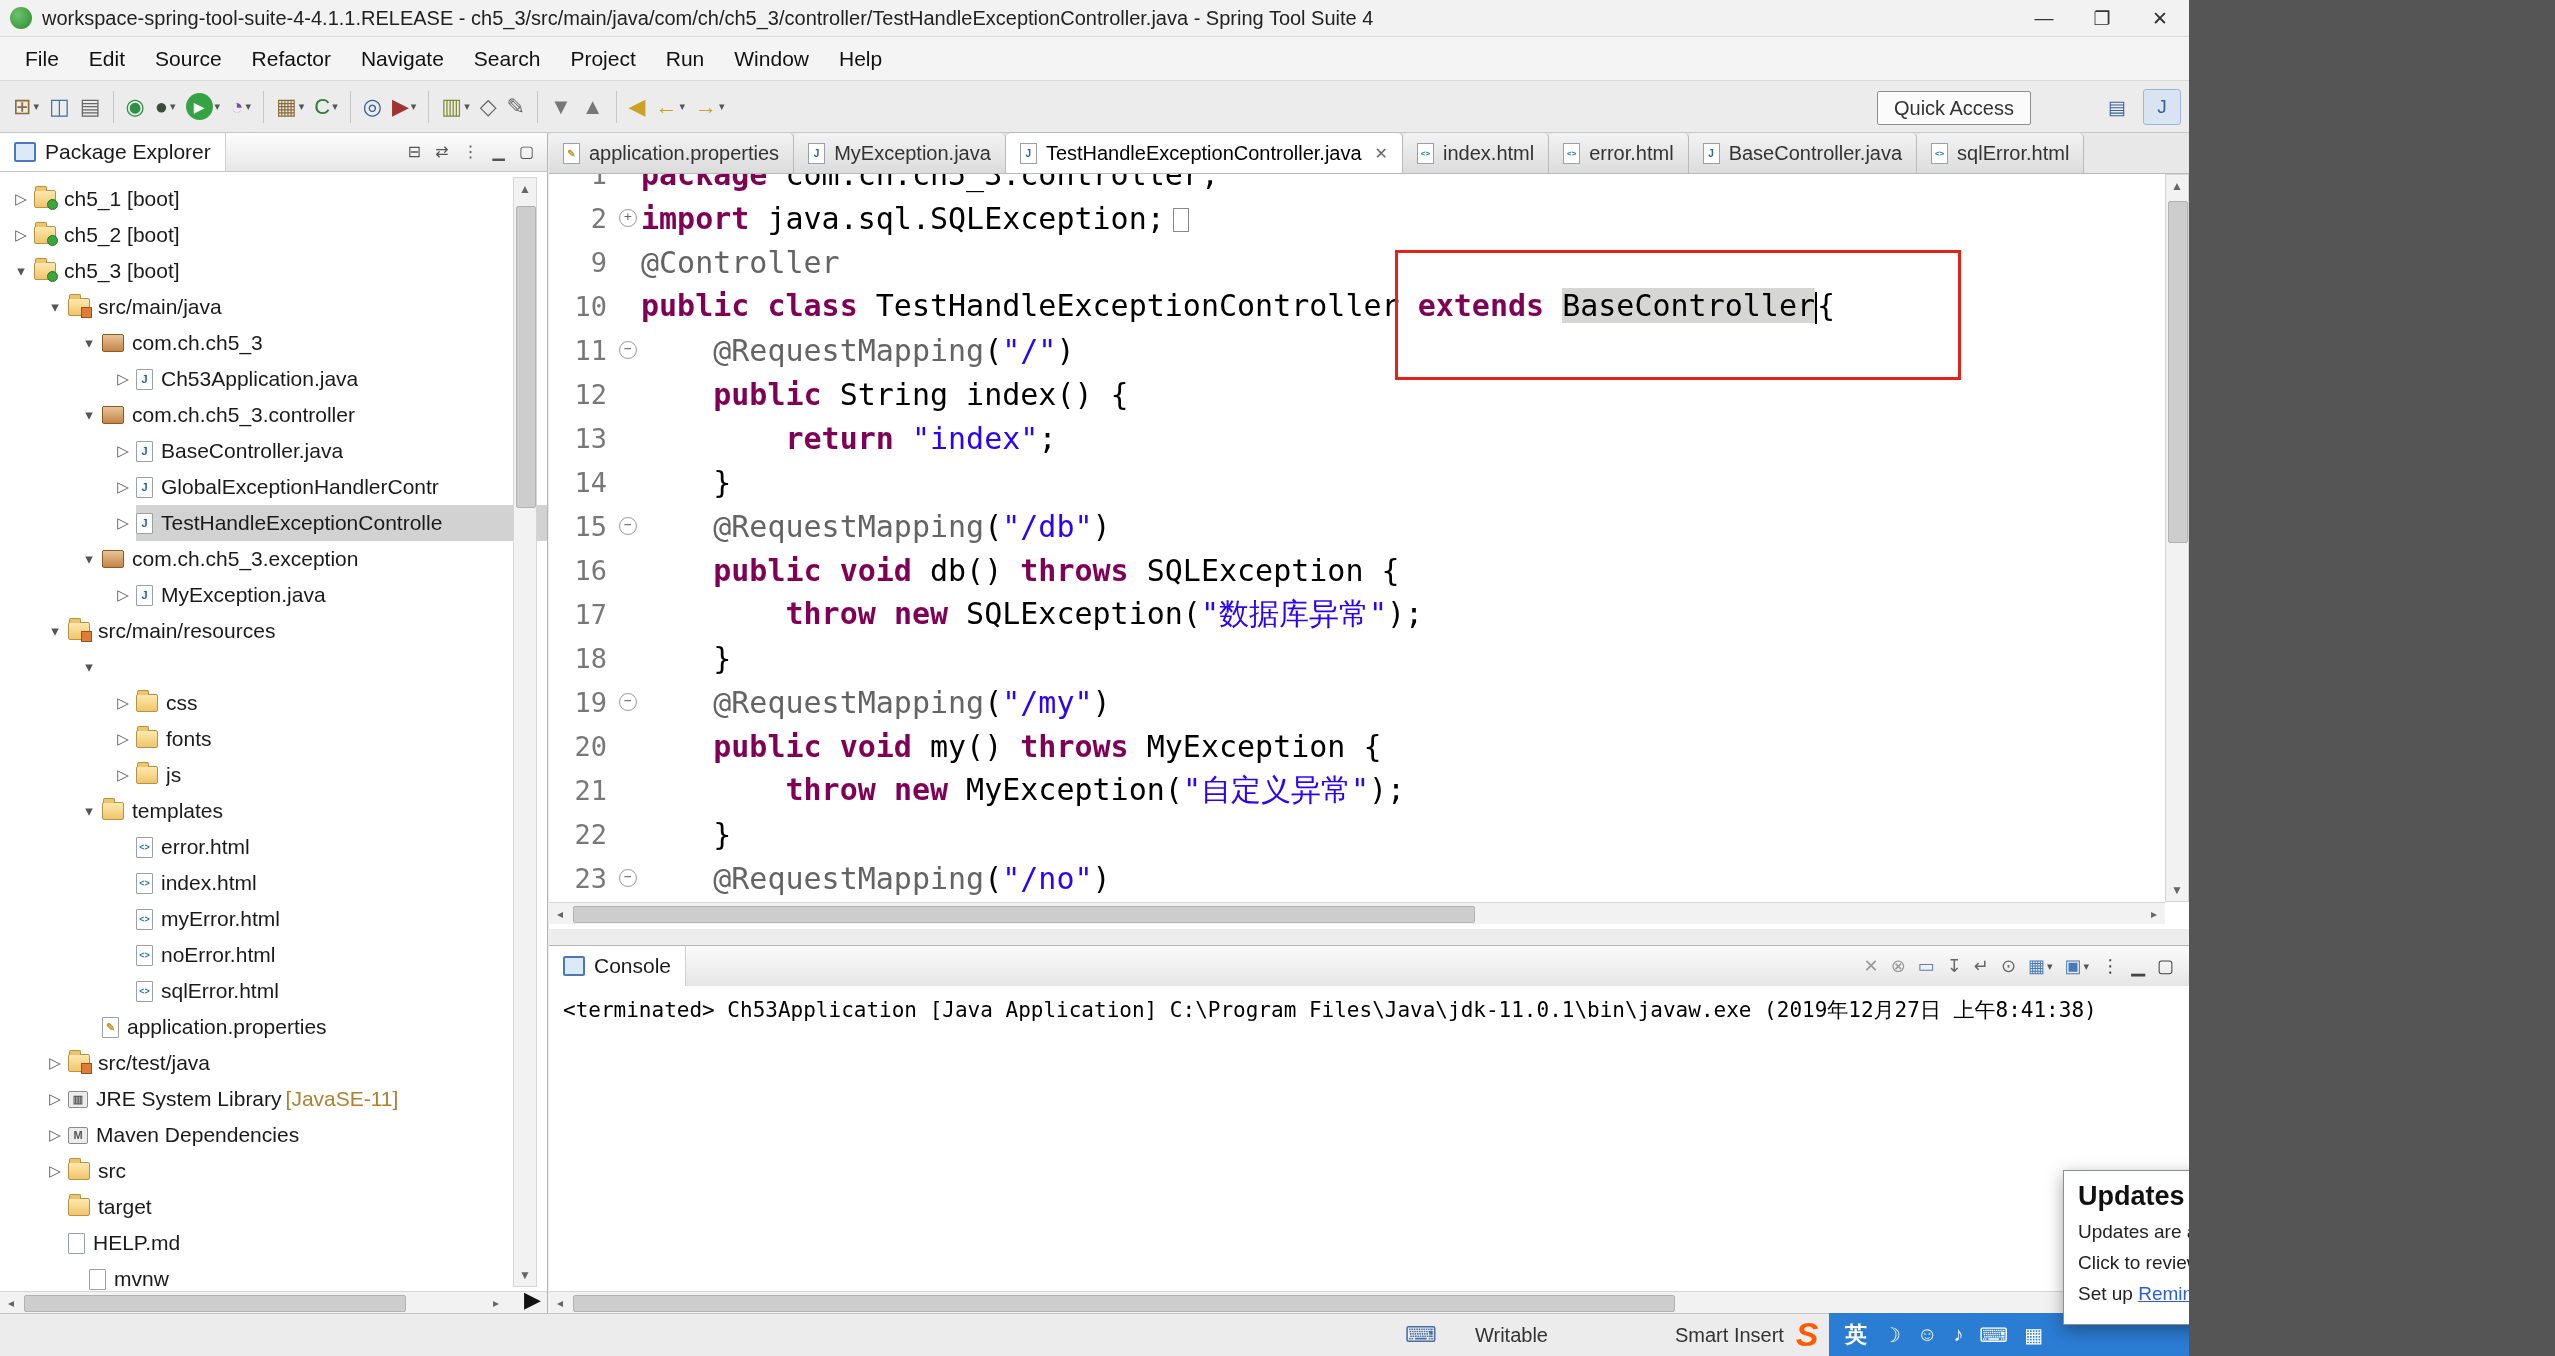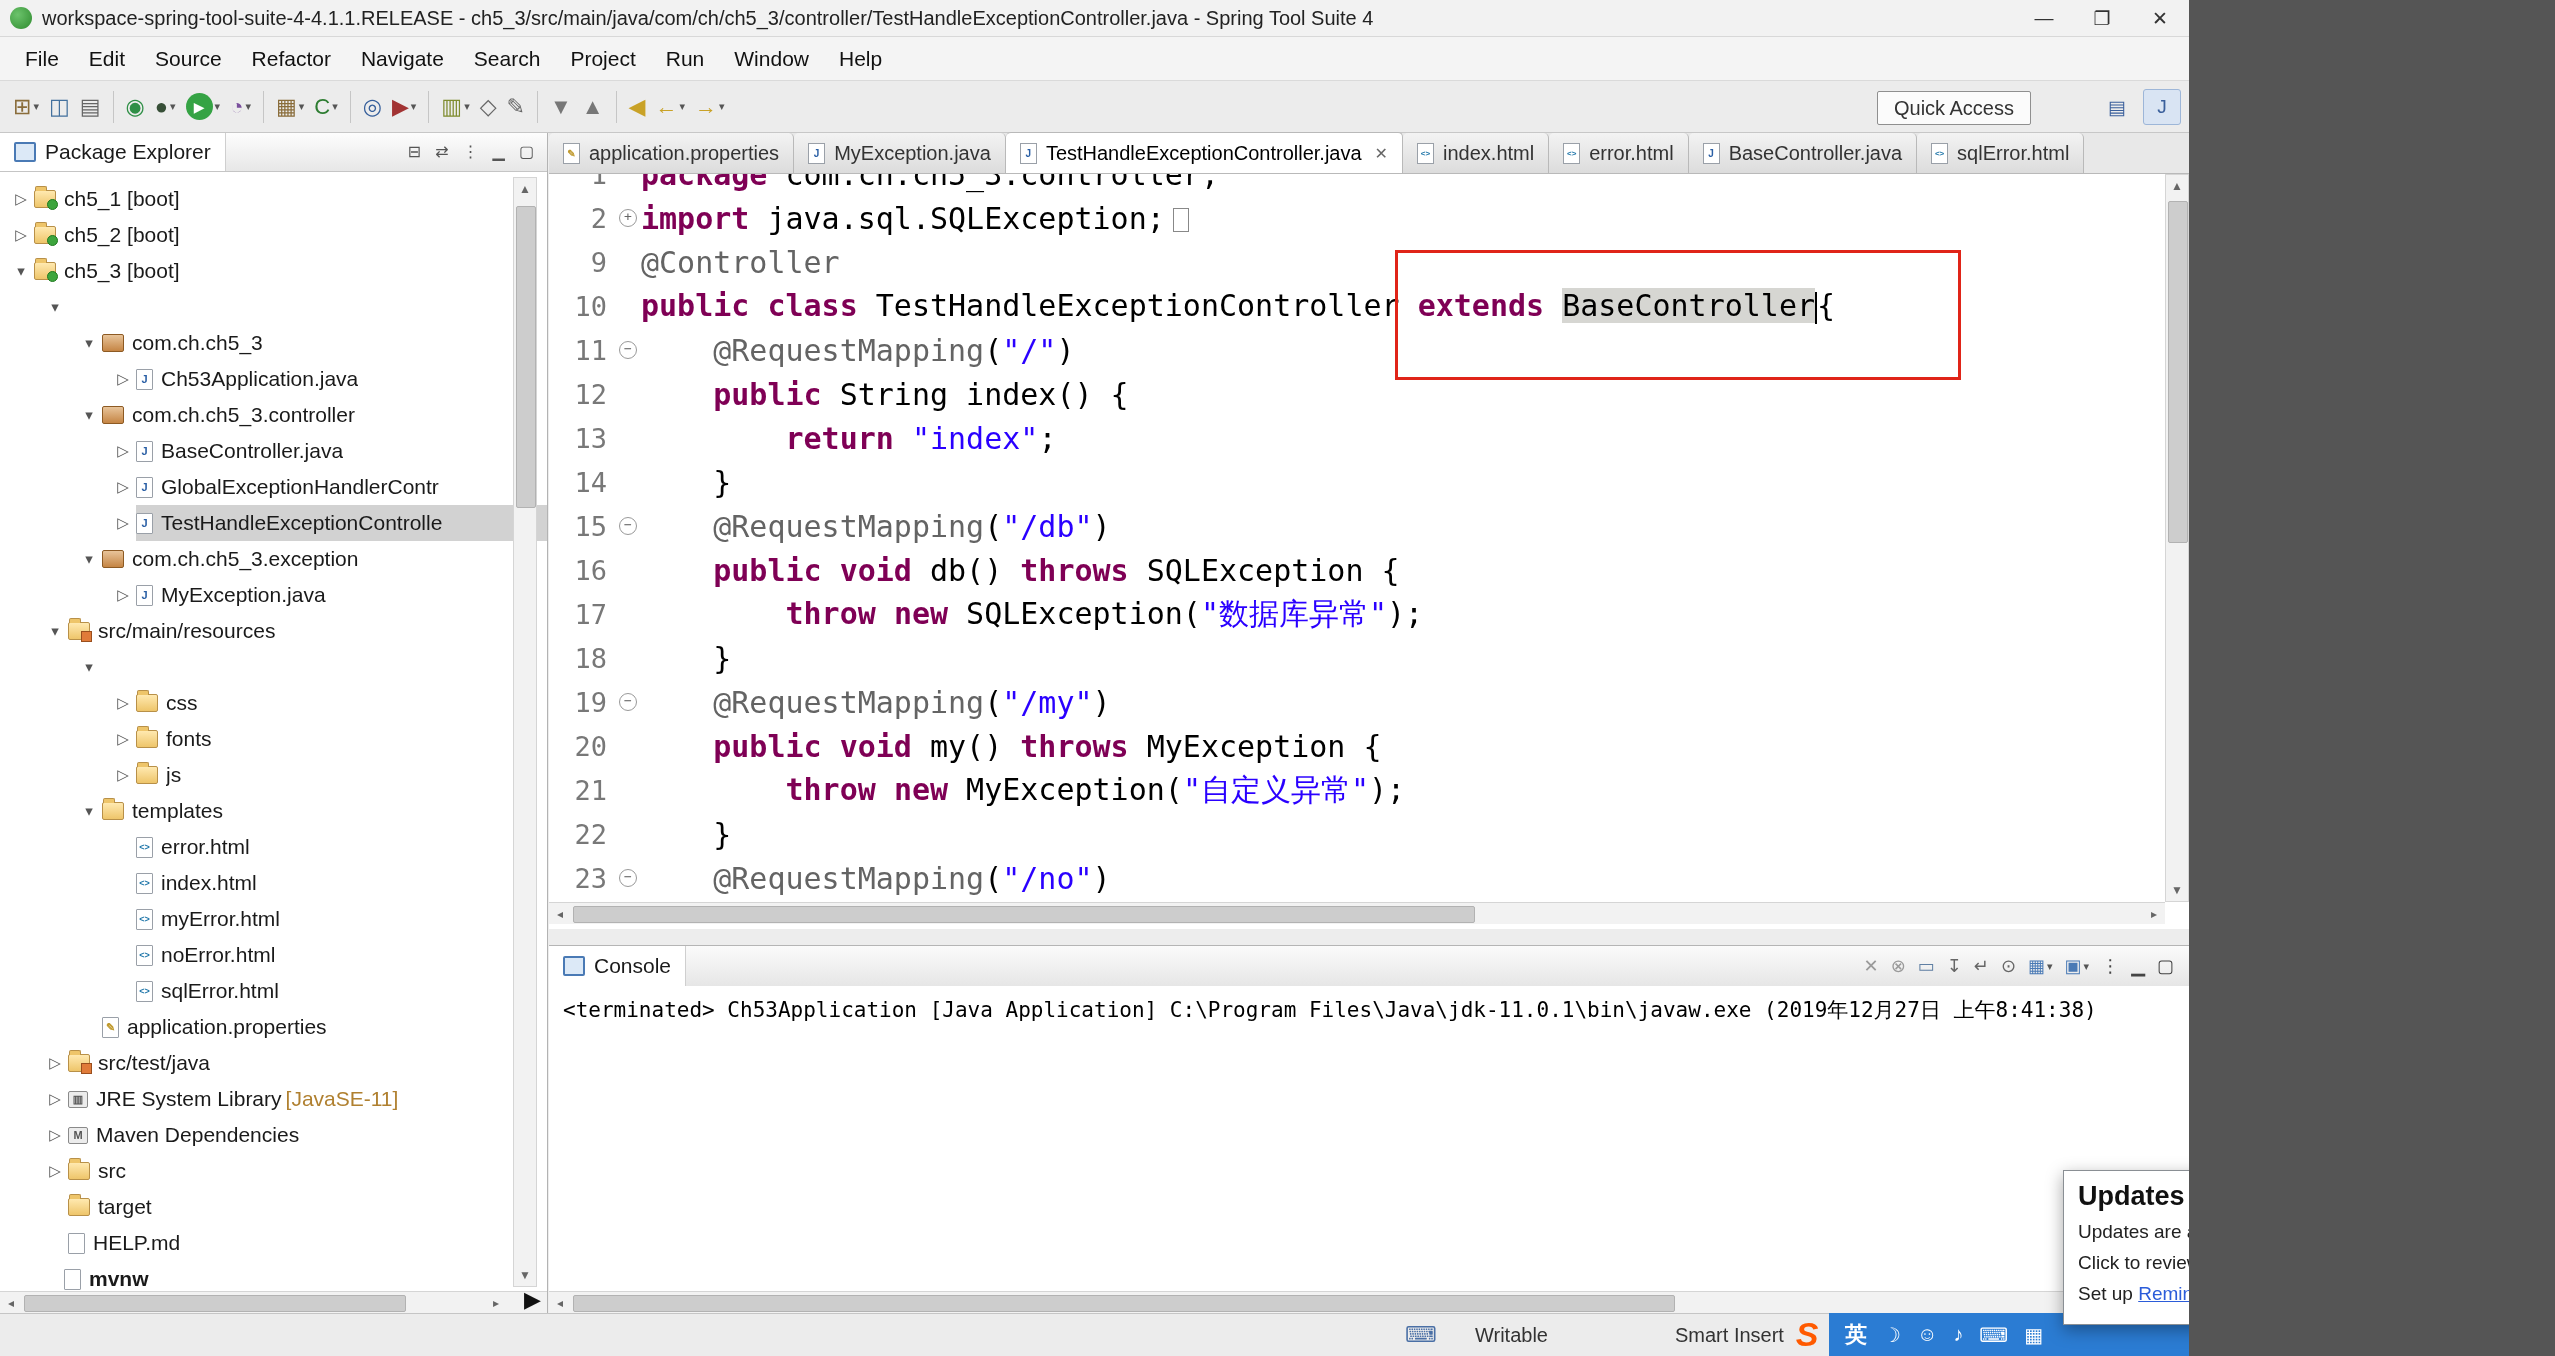--- a/index.html
+++ b/index.html
@@ -270,20 +270,24 @@
         </div>
         <div class="tree-row" style="padding-left: 8px;">
           <span class="tree-arrow">▾</span>
           <span class="tree-body">
             <span class="ticon boot"></span>
             <span class="tree-label">ch5_3 [boot]</span>
           </span>
         </div>
         <div class="tree-row" style="padding-left: 42px;">
           <span class="tree-arrow">▾</span>
+          <span class="tree-body">
+            <span class="ticon srcfolder"></span>
+            <span class="tree-label">src/main/java</span>
+          </span>
         </div>
         <div class="tree-row" style="padding-left: 76px;">
           <span class="tree-arrow">▾</span>
           <span class="tree-body">
             <span class="ticon package"></span>
             <span class="tree-label">com.ch.ch5_3</span>
           </span>
         </div>
         <div class="tree-row" style="padding-left: 110px;">
           <span class="tree-arrow">▷</span>
@@ -450,21 +454,21 @@
             <span class="tree-label">target</span>
           </span>
         </div>
         <div class="tree-row" style="padding-left: 42px;">
           <span class="tree-arrow"></span>
           <span class="tree-body">
             <span class="ticon file"></span>
             <span class="tree-label">HELP.md</span>
           </span>
         </div>
-        <div class="tree-row" style="padding-left: 38px; font-weight: bold;">
+        <div class="tree-row" style="padding-left: 63px;">
           <span class="tree-arrow"></span>
           <span class="tree-body">
             <span class="ticon file"></span>
             <span class="tree-label">mvnw</span>
           </span>
         </div>
       </div>
     <div class="vscroll" style="right:10px;top:44px;bottom:26px;">
       <span class="vs-arrow" style="top:0;">▲</span>
       <span class="vs-thumb" style="top:28px;height:300px;"></span>

